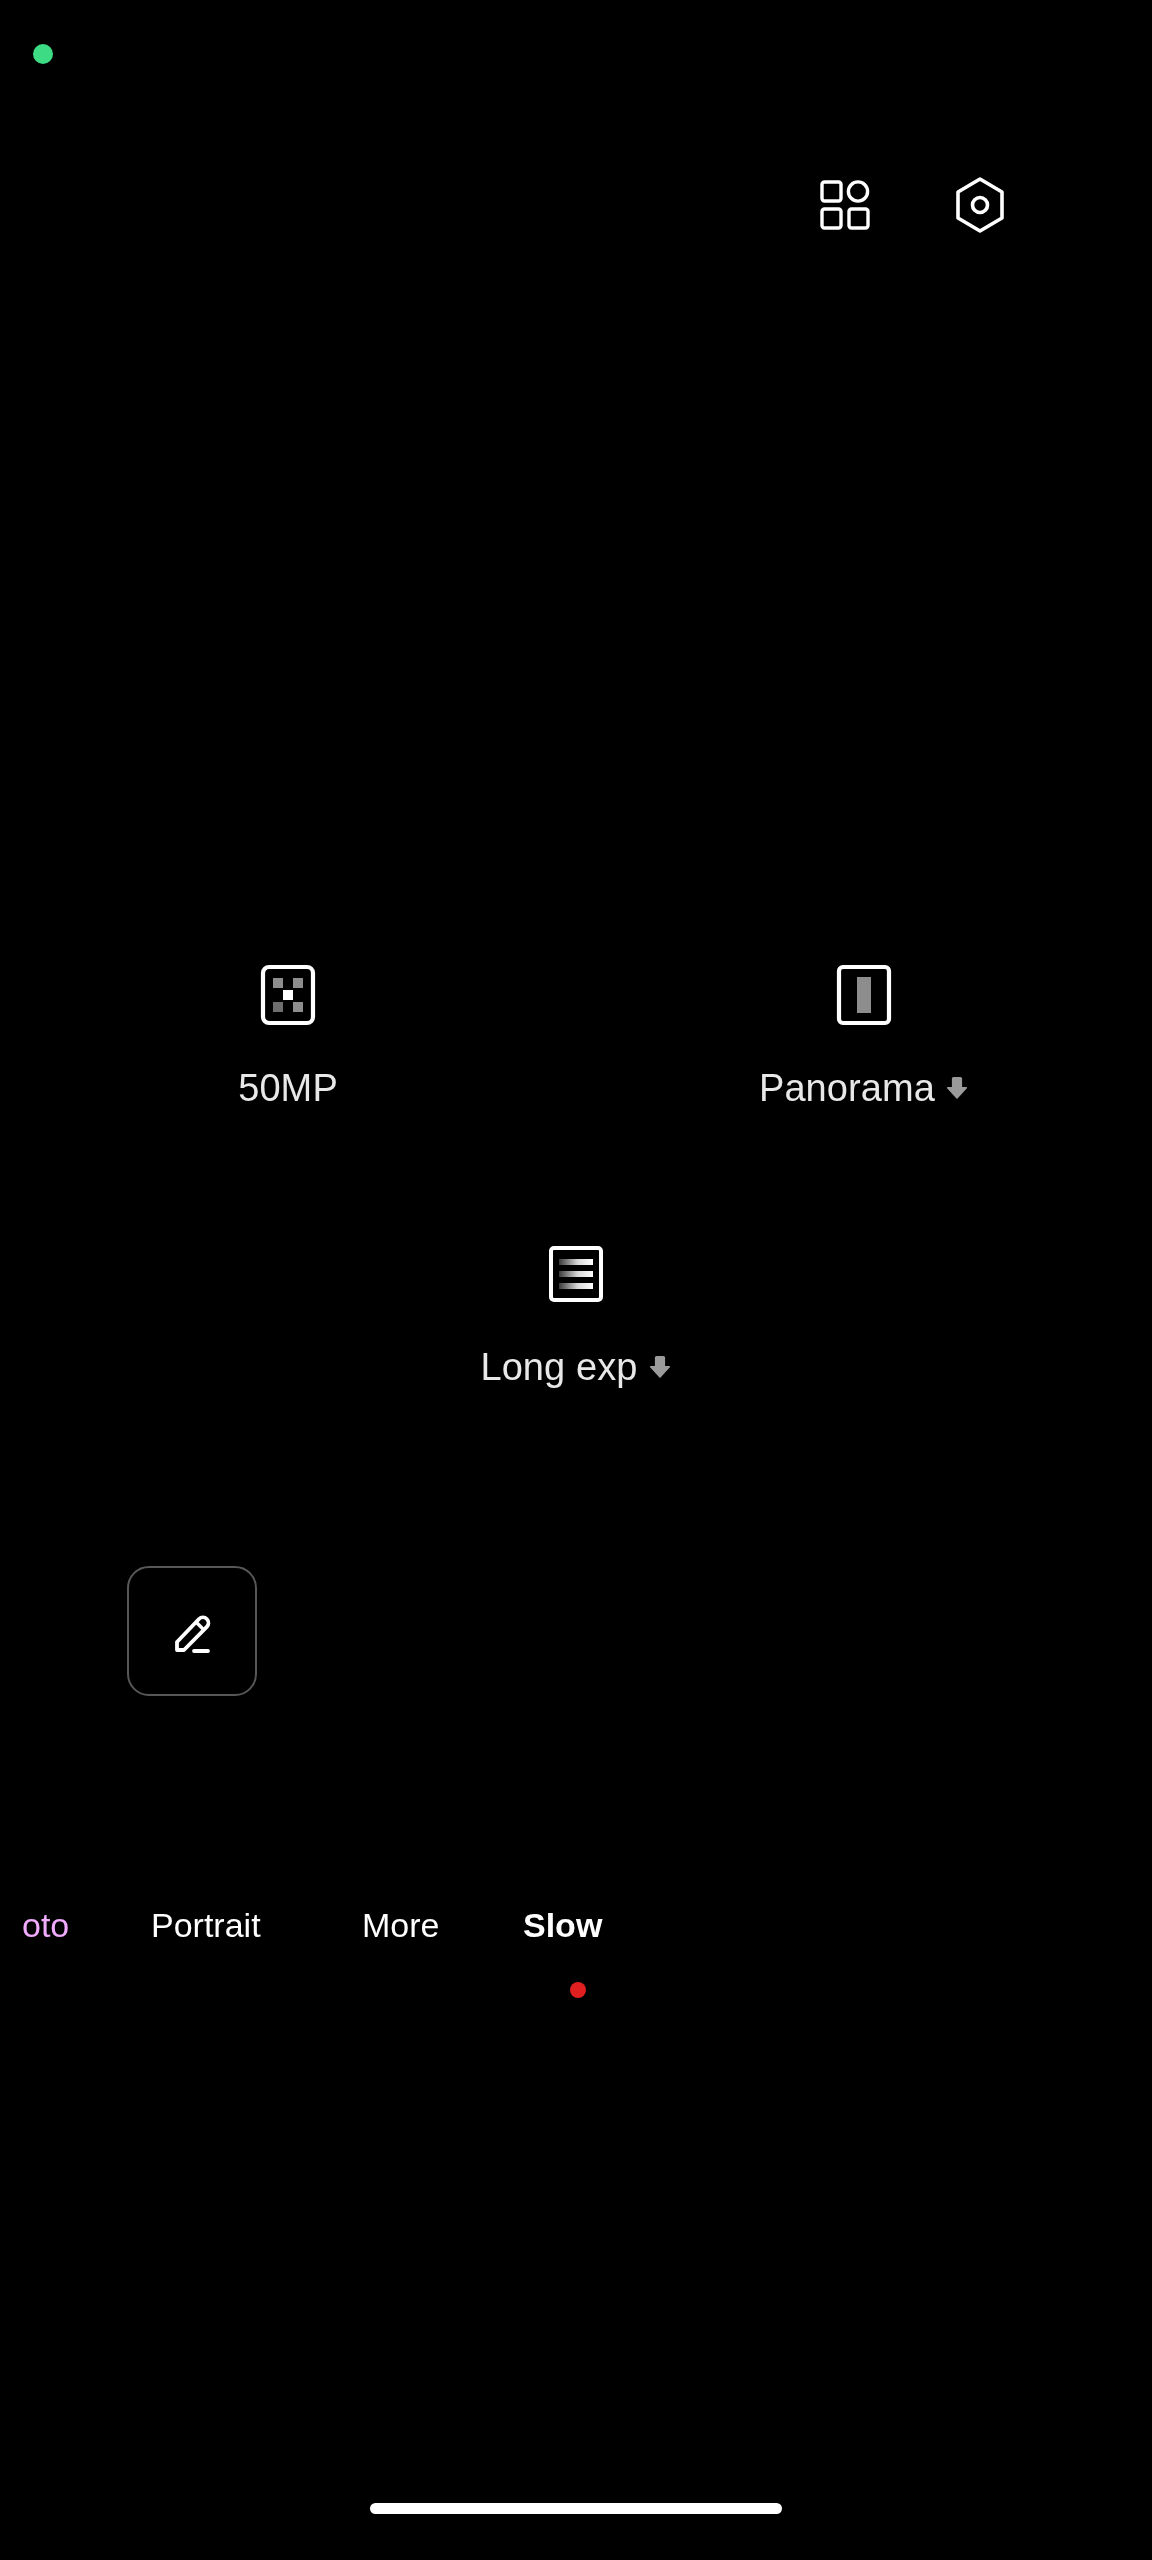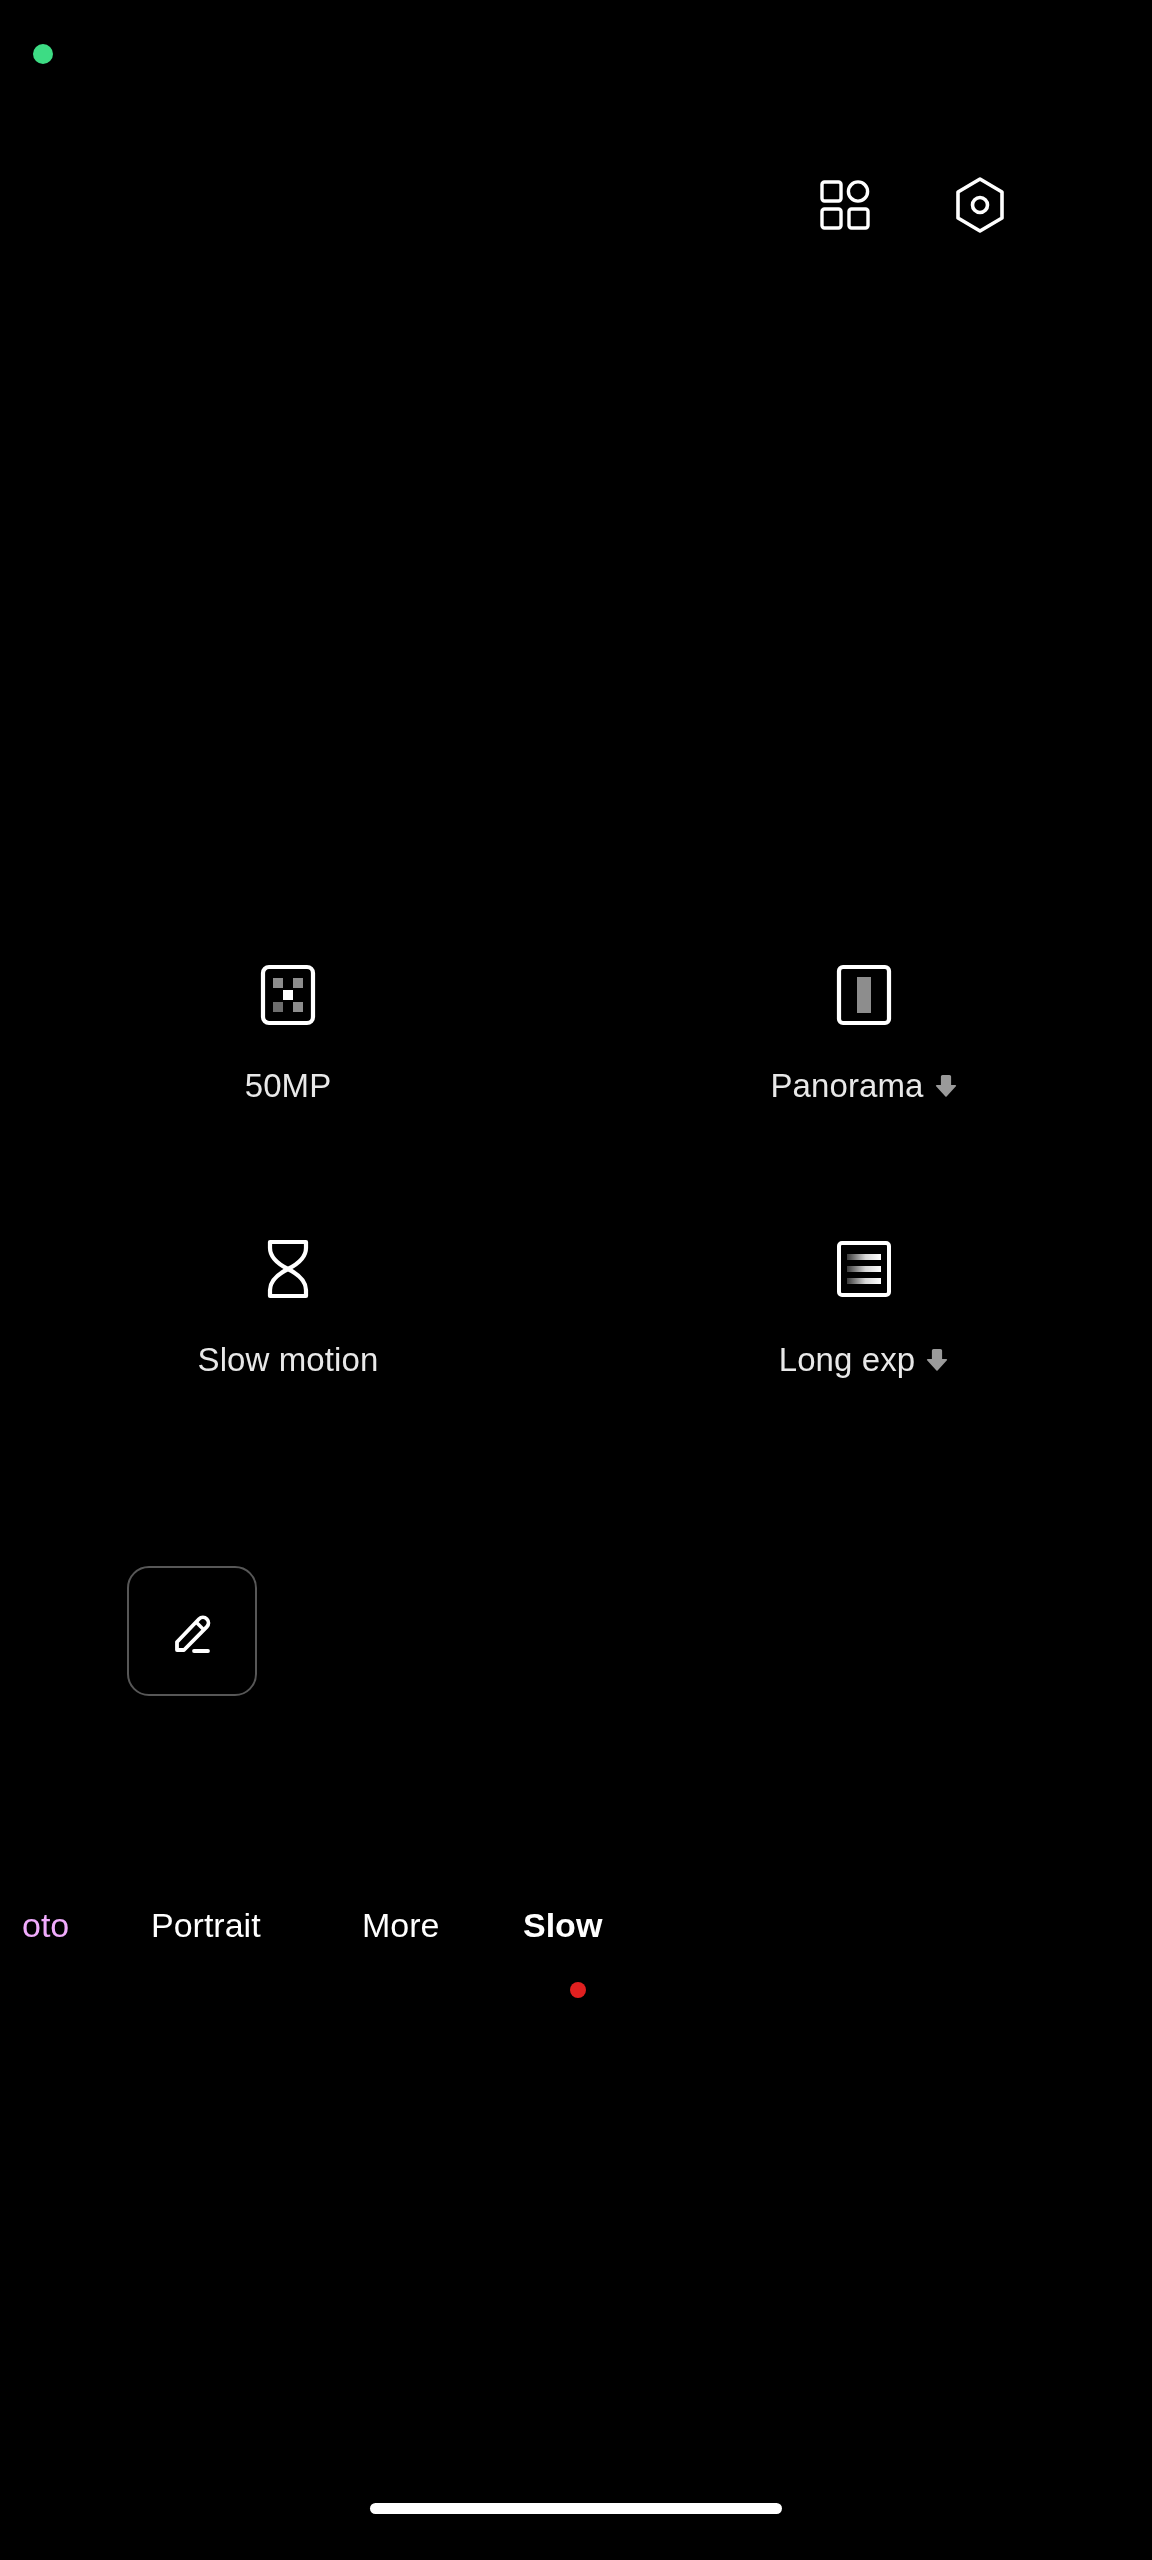--- a/index.html
+++ b/index.html
@@ -59,21 +59,21 @@
     width:80px; height:80px;
     display:flex; align-items:center; justify-content:center;
     margin-bottom:34px;
   }
   .mode-label-wrap {
     display:flex; align-items:center; justify-content:center;
     gap:10px;
     white-space:nowrap;
   }
   .mode-label {
-    font-size:33px;
+    font-size:38px;
     color:#e8e8e8;
     letter-spacing:0.1px;
     line-height:1;
   }
   .dl-arrow { display:inline-flex; align-items:center; }
 
   
   .edit-row {
     position:absolute;
     left:0; top:1566px;
@@ -191,31 +191,20 @@
             </svg>
           </span>
         </div>
       </div>
 
 
     </div>
 
     <div class="mode-row">
 
-      <div class="mode-cell">
-        <div class="mode-icon-box">
-          <svg width="52" height="62" viewBox="0 0 52 62">
-            <path d="M8 4 H44 V10 Q44 22 26 31 Q8 22 8 10 Z" fill="none" stroke="#ffffff" stroke-width="4.2" stroke-linejoin="round"></path>
-            <path d="M8 58 H44 V52 Q44 40 26 31 Q8 40 8 52 Z" fill="none" stroke="#ffffff" stroke-width="4.2" stroke-linejoin="round"></path>
-          </svg>
-        </div>
-        <div class="mode-label-wrap">
-          <span class="mode-label">Slow motion</span>
-        </div>
-      </div>
 
 
       <div class="mode-cell">
         <div class="mode-icon-box">
           <svg width="56" height="58" viewBox="0 0 56 58">
             <defs>
               <linearGradient id="trail" x1="0" y1="0" x2="1" y2="0">
                 <stop offset="0" stop-color="#3a3a3a"></stop>
                 <stop offset="0.55" stop-color="#d8d8d8"></stop>
                 <stop offset="1" stop-color="#ffffff"></stop>

